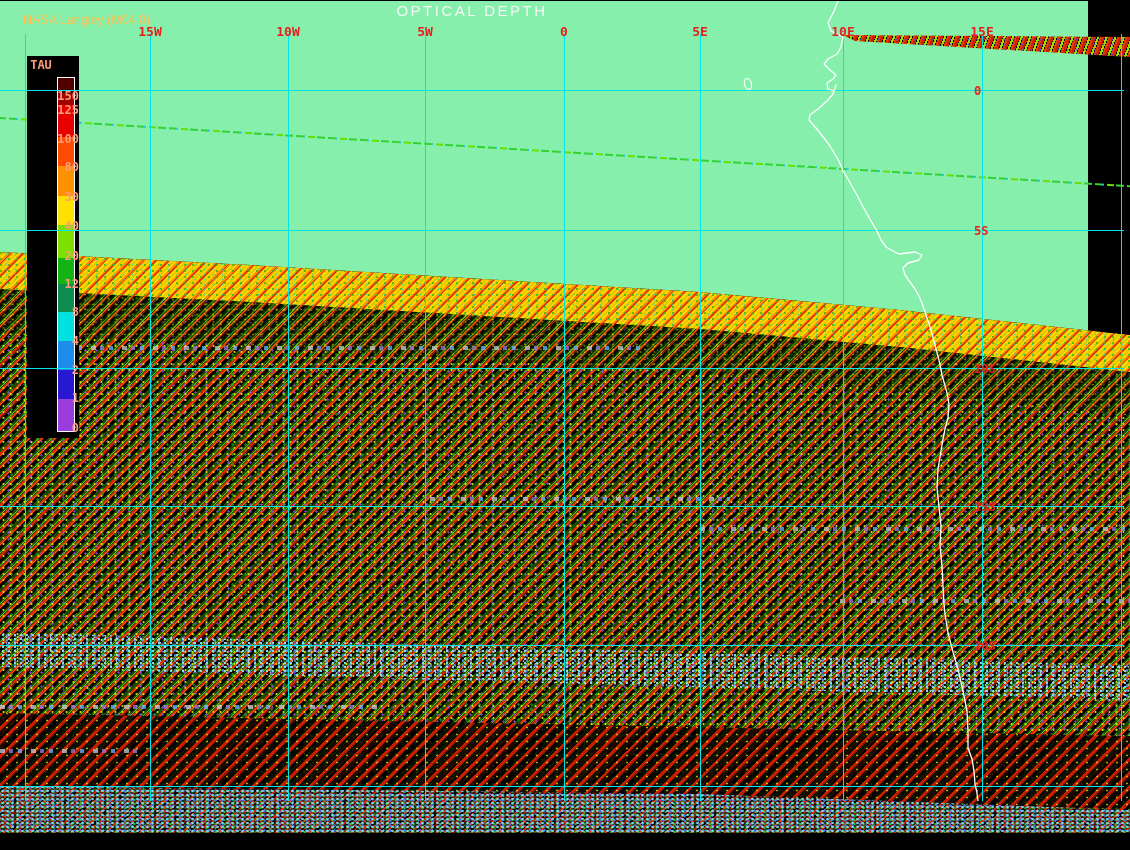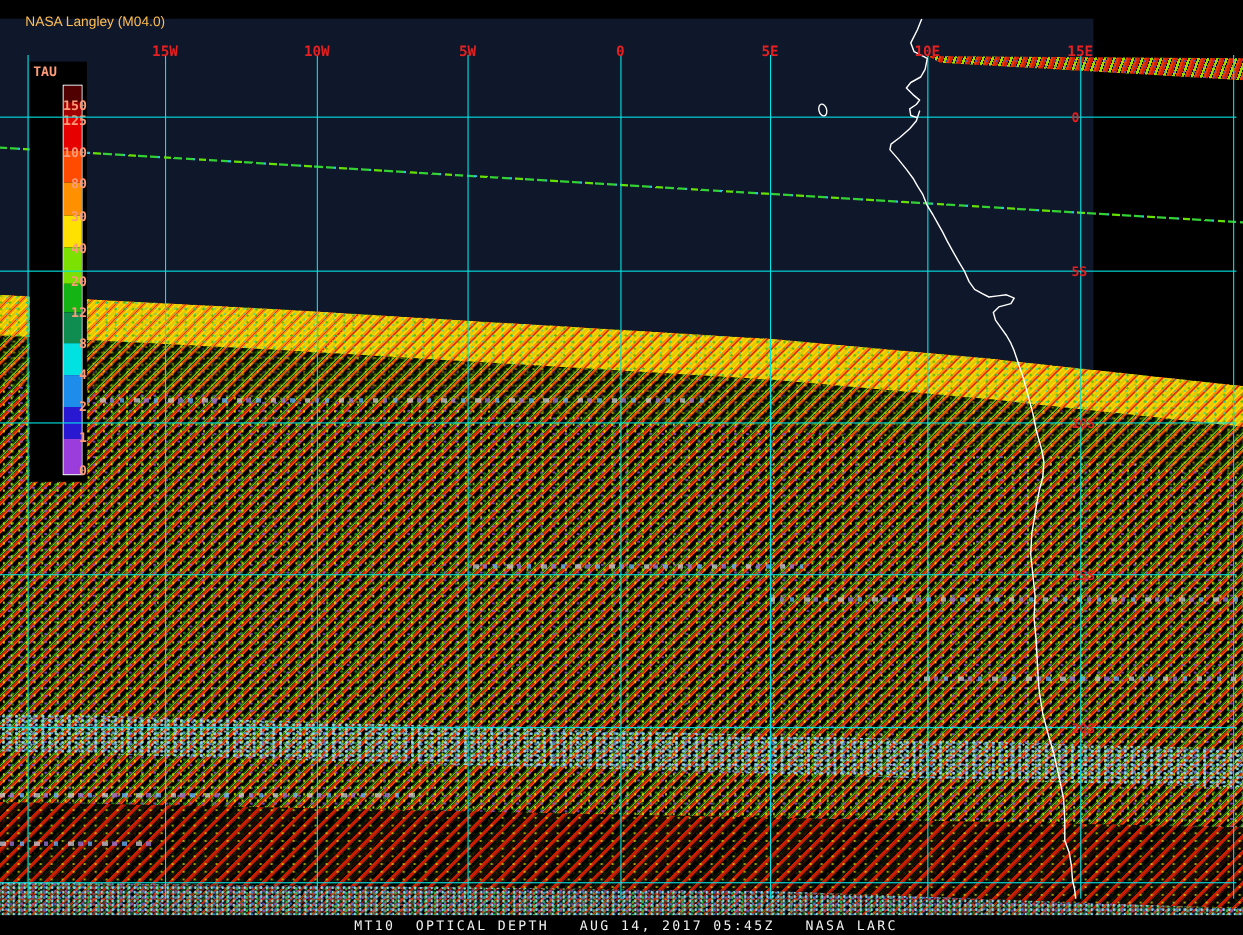--- a/index.html
+++ b/index.html
@@ -1,18 +1,18 @@
 <!DOCTYPE html>
 <html><head>
 <meta charset="utf-8">
 <style>
   html,body{margin:0;padding:0;background:#000;}
   .screen{position:relative;width:1130px;height:850px;background:#000;overflow:hidden;
           font-family:"DejaVu Sans Mono",monospace;}
-  .map{position:absolute;left:0;top:17px;width:994px;height:832px;background:#0f172a;}
+  .map{position:absolute;left:0;top:1px;width:1088px;height:832px;background:#86efac;}
 
   
   .swath{position:absolute;left:0;top:0;width:1130px;height:832px;z-index:1;
     clip-path:polygon(0px 251px,250px 264px,500px 279px,700px 291px,900px 309px,1130px 334px,1130px 832px,0px 832px);
     background:
       radial-gradient(circle, rgba(220,235,0,.9) .8px, transparent 1.3px) 0 0/7px 6px,
       radial-gradient(circle, rgba(140,85,210,.85) .9px, transparent 1.4px) 3px 3px/11px 7px,
       radial-gradient(circle, rgba(40,170,40,.7) 1px, transparent 1.5px) 5px 1px/13px 5px,
       repeating-linear-gradient(135deg,#000 0 1.5px,#1c4a00 1.5px 3.2px,#76c800 3.2px 3.8px,#1c4a00 3.8px 4.6px,#d22800 4.6px 6.2px,#ff5a00 6.2px 6.8px,#7a1200 6.8px 7.6px,#000 7.6px 9px);}
   .band{position:absolute;left:0;top:0;width:1130px;height:832px;}
@@ -177,18 +177,16 @@
       <div class="cbar-tick" style="top: 228px; color: rgb(255, 155, 120);">12</div>
       <div class="cbar-tick" style="top: 256px; color: rgb(255, 155, 120);">8</div>
       <div class="cbar-tick" style="top: 285px; color: rgb(255, 155, 120);">4</div>
       <div class="cbar-tick" style="top: 314px; color: rgb(255, 155, 120);">2</div>
       <div class="cbar-tick" style="top: 342px; color: rgb(255, 155, 120);">1</div>
       <div class="cbar-tick" style="top: 372px; color: rgb(255, 155, 120);">0</div>
     </div>
 
   <div class="credit">NASA Langley (M04.0)</div>
   <div class="title-block">
+    <div class="title-main">OPTICAL DEPTH</div>
   </div>
 
-  <div class="statusbar">
-    <div class="status-text">MT10  OPTICAL DEPTH   AUG 14, 2017 05:45Z   NASA LARC</div>
-  </div>
 </div>
 
 </body></html>

